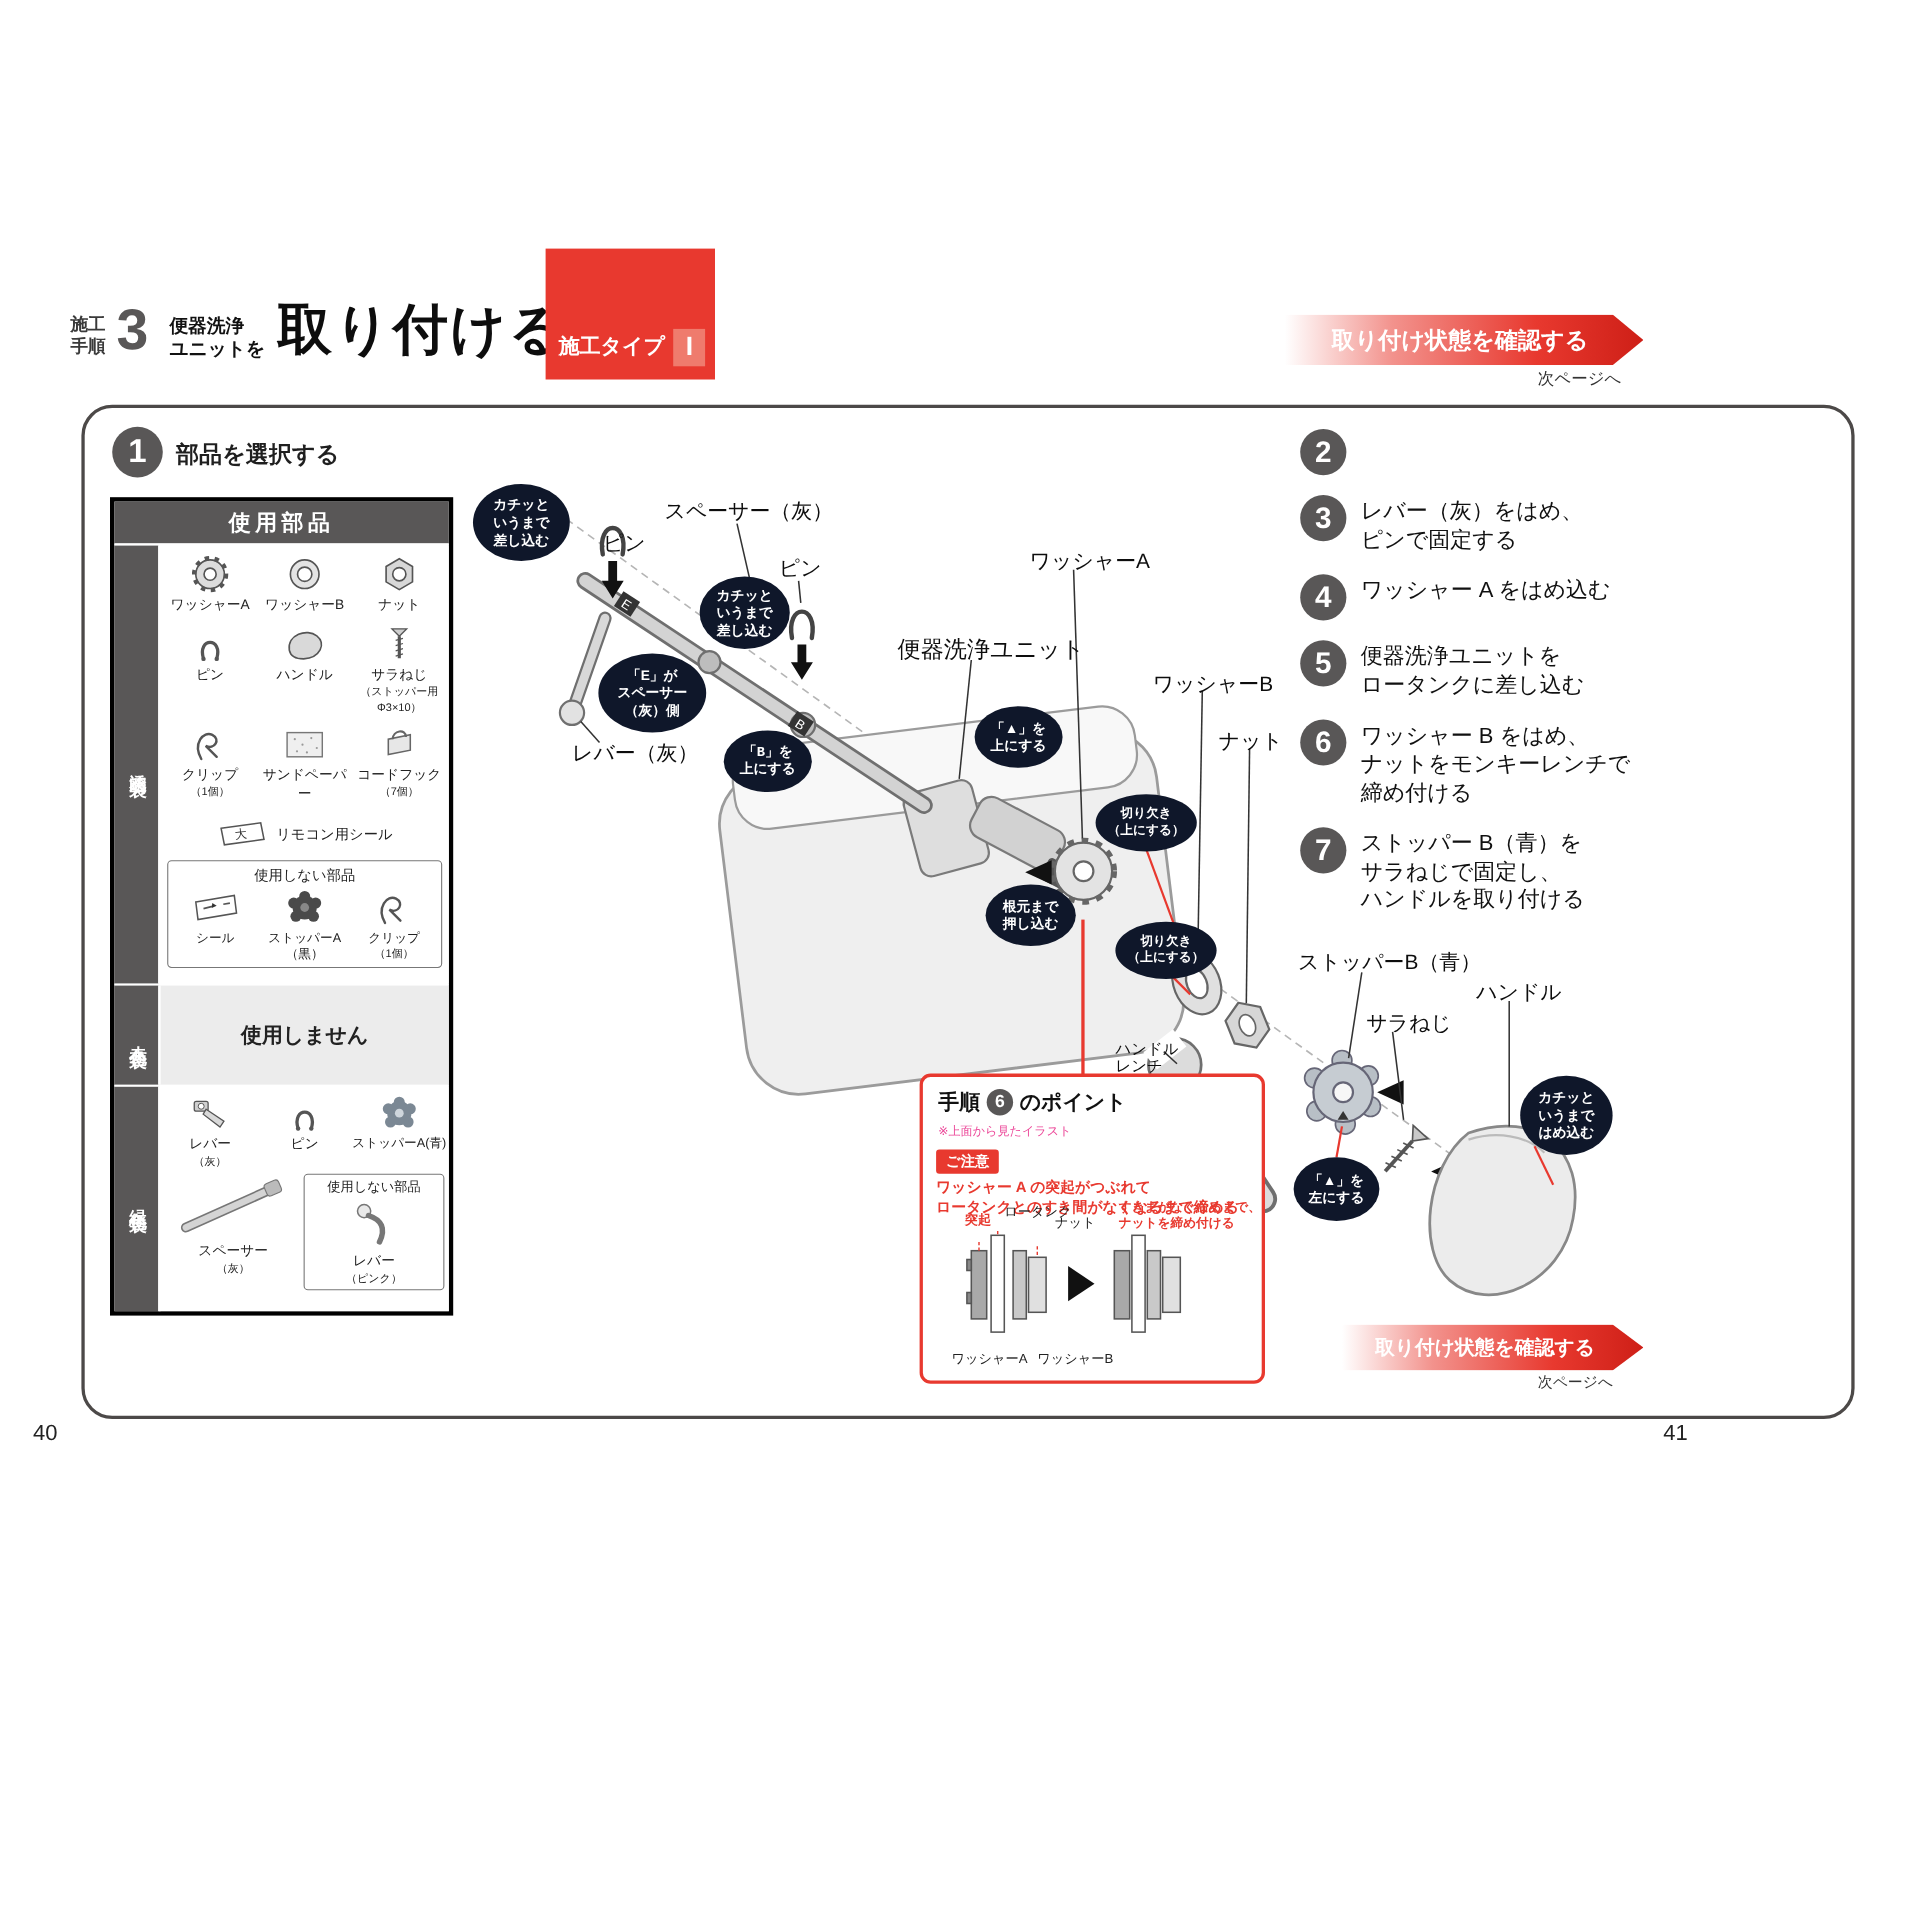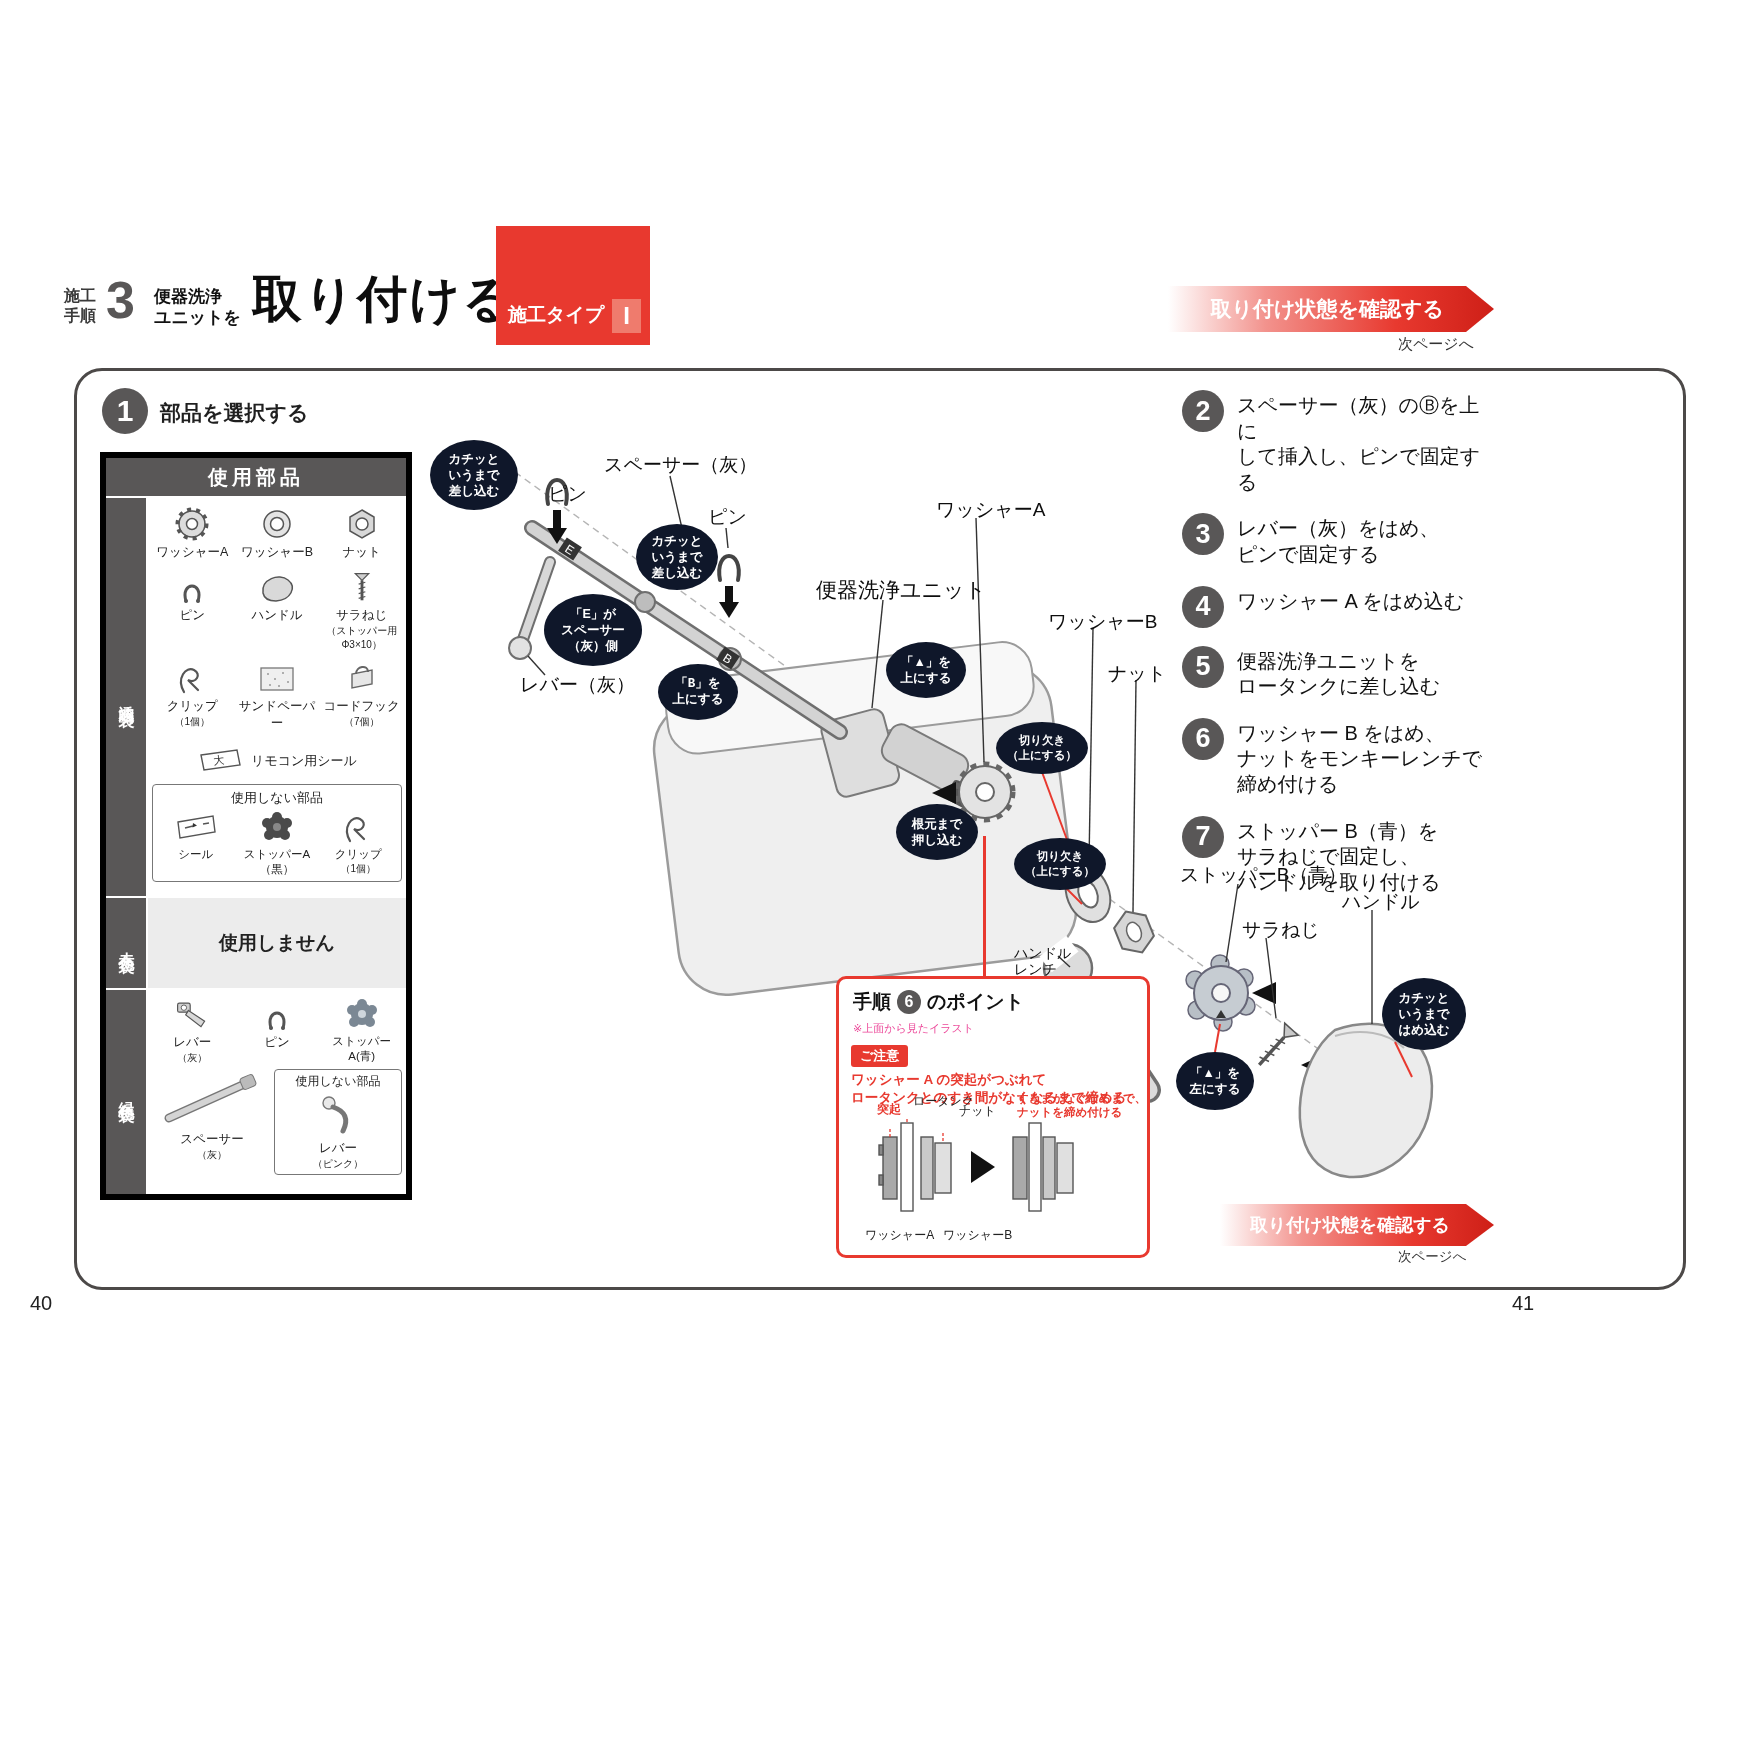--- a/index.html
+++ b/index.html
@@ -29,21 +29,21 @@
   .banner-sub-bottom { left: 1398px; top: 1248px; font-size: 13.5px; }
 
   
   .main-panel { left: 74px; top: 368px; width: 1612px; height: 922px; border: 3.5px solid #4c4948; border-radius: 28px; background: #fff; }
 
   .num-circle { background: #595757; color: #fff; border-radius: 50%; display: flex; align-items: center; justify-content: center; font-weight: bold; }
   .step1-circle { left: 102px; top: 388px; width: 46px; height: 46px; font-size: 30px; }
   .step1-label { left: 160px; top: 399px; font-size: 21px; font-weight: bold; }
 
   
-  .parts-table { left: 100px; top: 452px; width: 312px; border: 6px solid #000000; background: #fff; z-index: 3; }
+  .parts-table { left: 100px; top: 452px; width: 312px; border: 4px solid #000000; background: #fff; z-index: 3; }
   .pt-header { height: 38px; background: #595757; color: #fff; font-size: 20px; font-weight: bold; display: flex; align-items: center; justify-content: center; letter-spacing: 4px; }
   .pt-row { display: flex; border-top: 2px solid #fff; }
   .pt-strip { width: 40px; background: #595757; color: #fff; display: flex; align-items: center; justify-content: center;
               writing-mode: vertical-rl; text-orientation: upright; font-size: 16px; font-weight: bold; letter-spacing: 3px; flex: none; }
   .pt-content { flex: 1; background: #fff; border-left: 2px solid #fff; overflow: hidden; }
   .pt-content.gray { background: #ececec; display: flex; align-items: center; justify-content: center; font-size: 19px; font-weight: bold; color: #222; }
   .pt-grid { display: grid; grid-template-columns: repeat(3, 1fr); row-gap: 8px; padding: 8px 2px 2px 2px; }
   .pt-cell { display: flex; flex-direction: column; align-items: center; text-align: center; }
   .picon { height: 36px; display: flex; align-items: center; justify-content: center; }
   .plabel { font-size: 12.5px; color: #222; margin-top: 2px; }
@@ -486,22 +486,20 @@
   <div class="callout pre" style="left:1382px;top:978px;width:84px;height:72px;">カチッと
 いうまで
 はめ込む</div>
   <div class="callout pre" style="left:1176px;top:1052px;width:78px;height:58px;">「▲」を
 左にする</div>
   <div class="abs red-connector"></div>
 
   <div class="abs steps">
     <div class="step">
       <div class="step-num">2</div>
-      <div class="step-text pre">スペーサー（灰）のⒷを上に
-して挿入し、ピンで固定する</div>
     </div>
     <div class="step">
       <div class="step-num">3</div>
       <div class="step-text pre">レバー（灰）をはめ、
 ピンで固定する</div>
     </div>
     <div class="step">
       <div class="step-num">4</div>
       <div class="step-text pre">ワッシャー A をはめ込む</div>
     </div>

